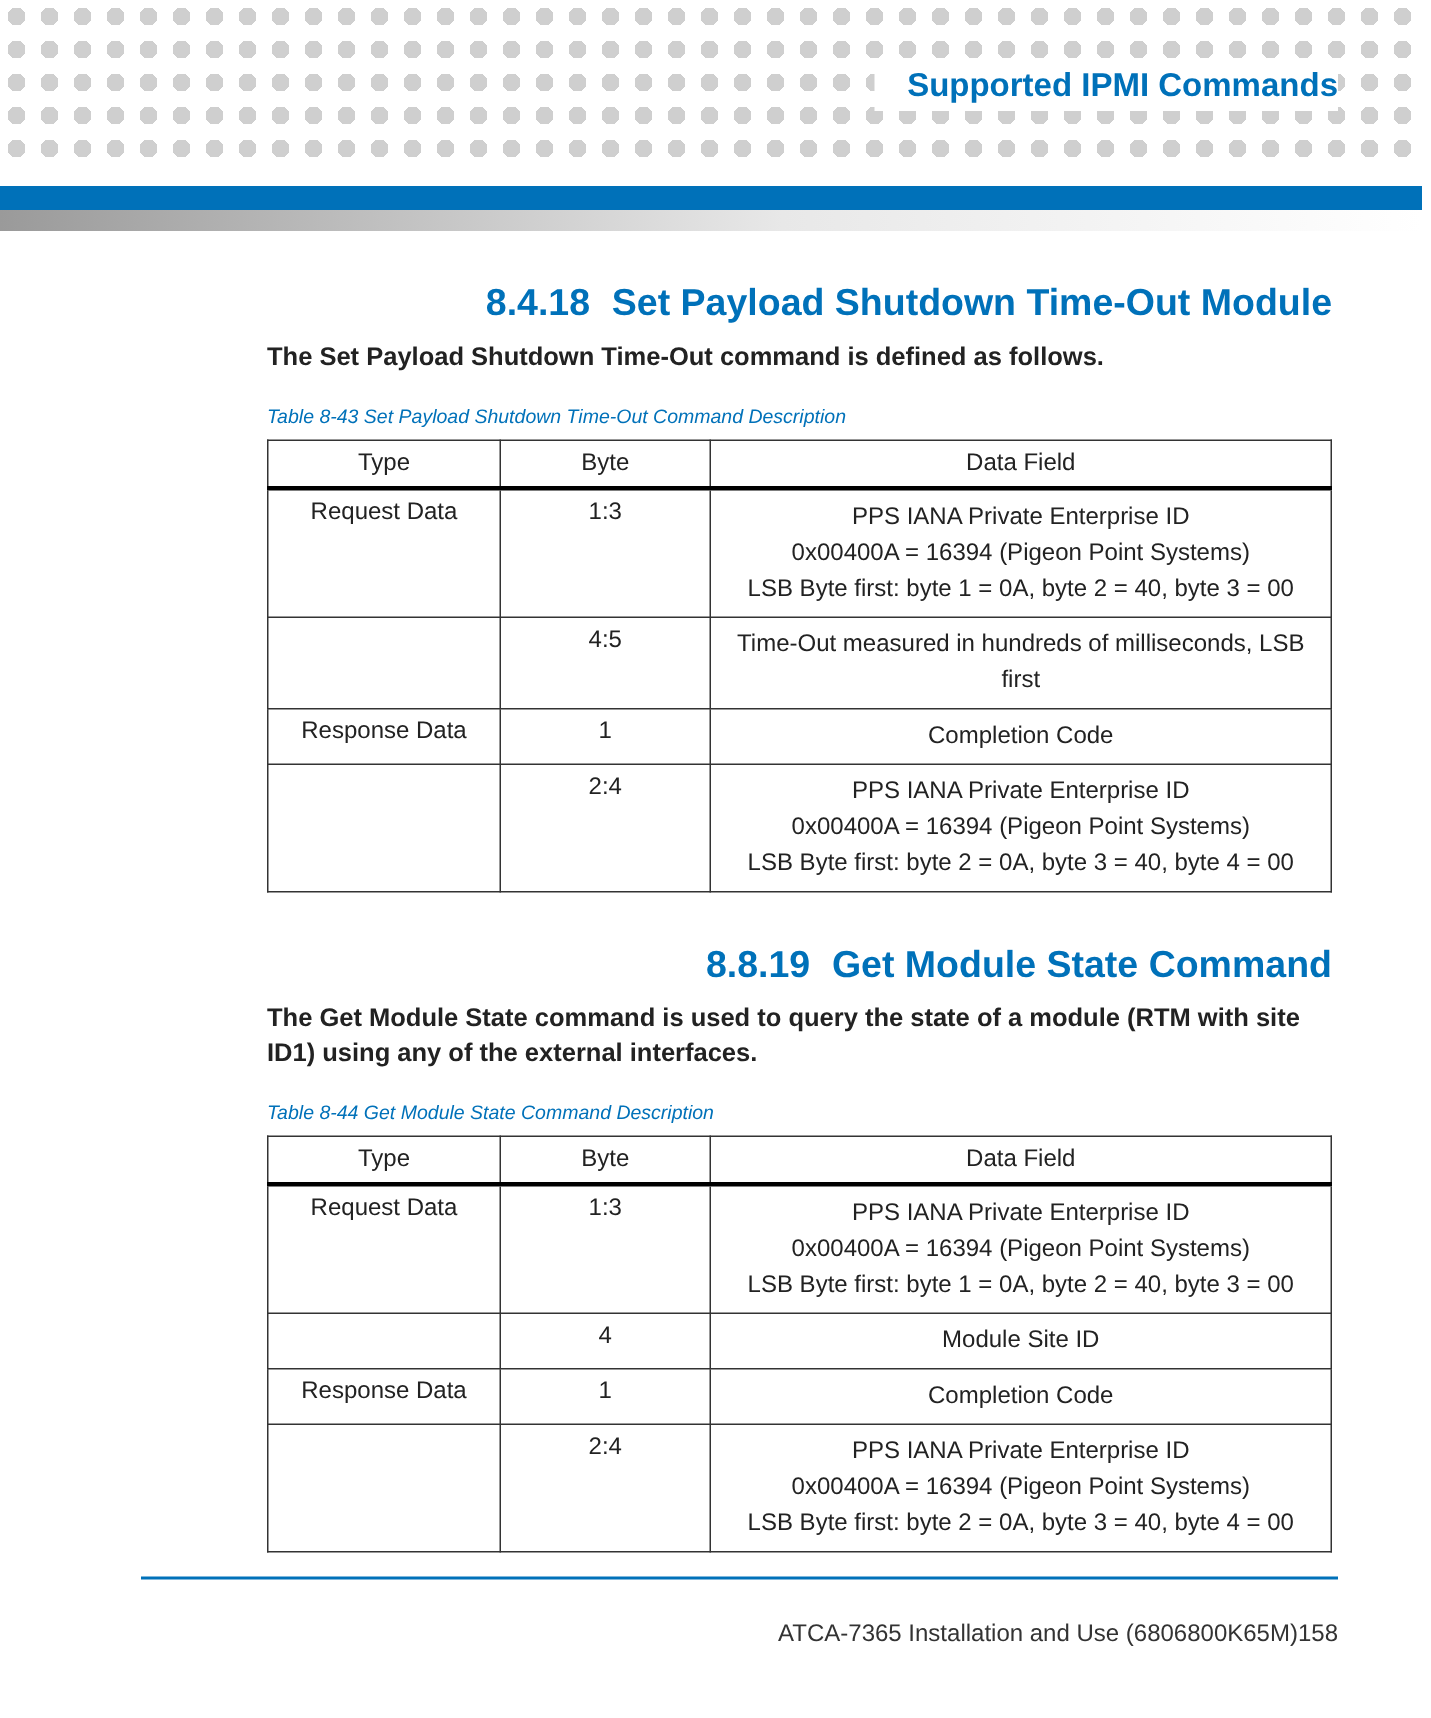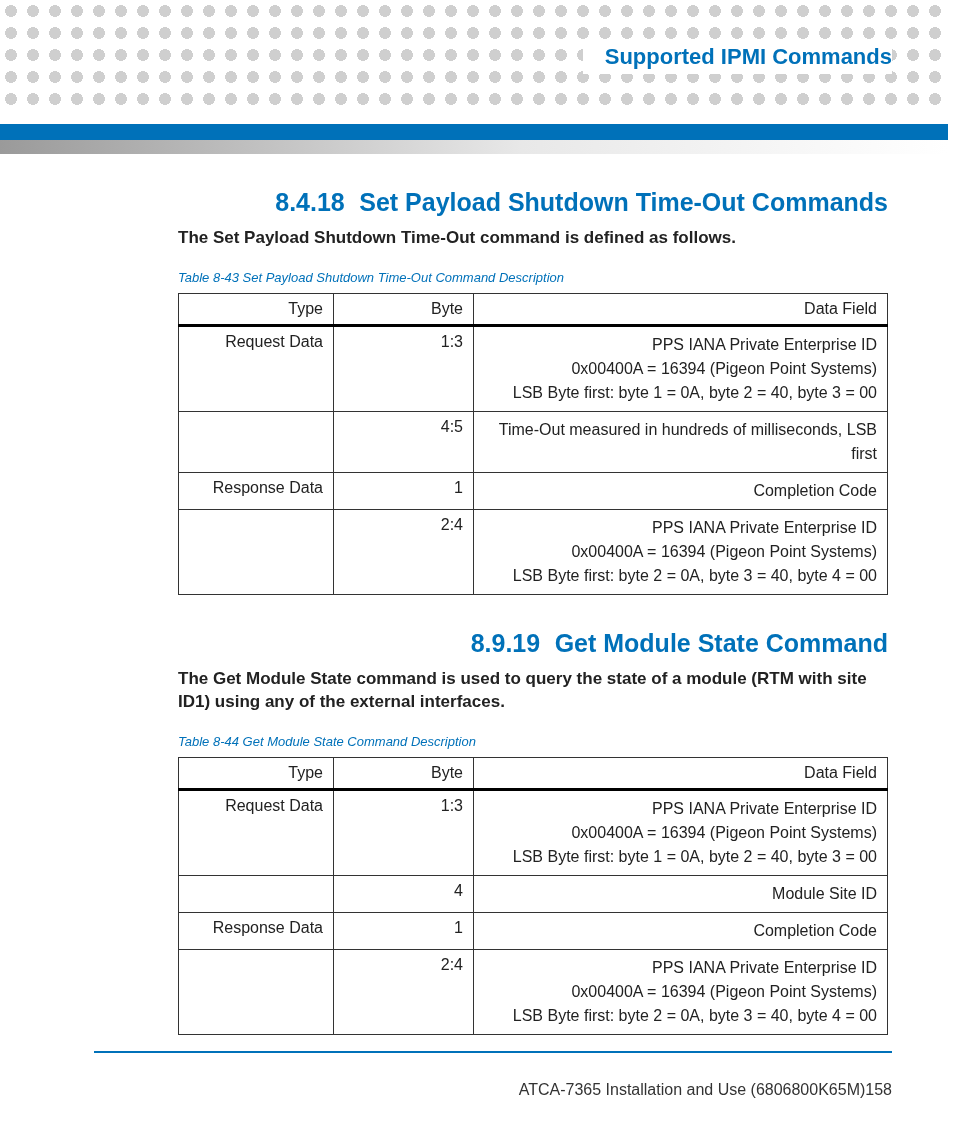--- a/index.html
+++ b/index.html
@@ -36,21 +36,21 @@
   .sec-head { display: flex; align-items: baseline; margin-top: 8px; margin-bottom: 10px; justify-content: flex-end; }
   .sec-num { color: #0071b9; font-weight: 700; font-size: 25px; width: 84px; }
   .sec-title { color: #0071b9; font-weight: 700; font-size: 25px; }
 
   .body-text { margin-left: 84px; line-height: 1.35; margin-bottom: 20px; font-weight: bold; }
 
   .tbl-caption { color: #0071b9; font-style: italic; font-size: 13px; margin-left: 84px; margin-bottom: 8px; }
 
   table.cmd { border-collapse: collapse; width: 100%; margin-left: 84px; width: calc(100% - 84px); margin-bottom: 34px; }
   table.cmd th, table.cmd td {
-    border: 1px solid #333; padding: 6px 10px; vertical-align: top; font-size: 16px; text-align:right; font-weight: normal;
+    border: 1px solid #333; padding: 6px 10px; vertical-align: top; font-size: 16px; text-align:center; font-weight: normal;
   }
   table.cmd .hdr-row th { border-bottom: 3px solid #000; }
   table.cmd td.data-field { line-height: 1.5; }
   table.cmd col.c1 { width: 155px; }
   table.cmd col.c2 { width: 140px; }
 
   .footer {
     position: absolute; left: 94px; right: 56px; bottom: 46px;
     border-top: 2px solid #0071b9; padding-top: 28px;
     display: flex; justify-content: flex-end; font-size: 16px; color: #333;
@@ -64,21 +64,21 @@
 <div class="header-title-wrap">
   <span class="header-title">Supported IPMI Commands</span>
 </div>
 <div class="blue-bar"></div>
 <div class="grad-bar"></div>
 
 <div class="content">
 
   <div class="sec-head">
     <span class="sec-num">8.4.18</span>
-    <span class="sec-title">Set Payload Shutdown Time-Out Commands</span>
+    <span class="sec-title">Set Payload Shutdown Time-Out Module</span>
   </div>
   <div class="body-text">The Set Payload Shutdown Time-Out command is defined as follows.</div>
   <div class="tbl-caption">Table 8-43 Set Payload Shutdown Time-Out Command Description</div>
   <table class="cmd">
     <colgroup>
           <col class="c1">
           <col class="c2">
           <col>
         </colgroup>
     <tbody>
@@ -104,21 +104,21 @@
     </tr>
     <tr>
       <td></td>
       <td>2:4</td>
       <td class="data-field">PPS IANA Private Enterprise ID<br>0x00400A = 16394 (Pigeon Point Systems)<br>LSB Byte first: byte 2 = 0A, byte 3 = 40, byte 4 = 00</td>
     </tr>
   </tbody>
       </table>
 
   <div class="sec-head">
-    <span class="sec-num">8.9.19</span>
+    <span class="sec-num">8.8.19</span>
     <span class="sec-title">Get Module State Command</span>
   </div>
   <div class="body-text">The Get Module State command is used to query the state of a module (RTM with site ID1) using any of the external interfaces.</div>
   <div class="tbl-caption">Table 8-44 Get Module State Command Description</div>
   <table class="cmd">
     <colgroup>
           <col class="c1">
           <col class="c2">
           <col>
         </colgroup>

